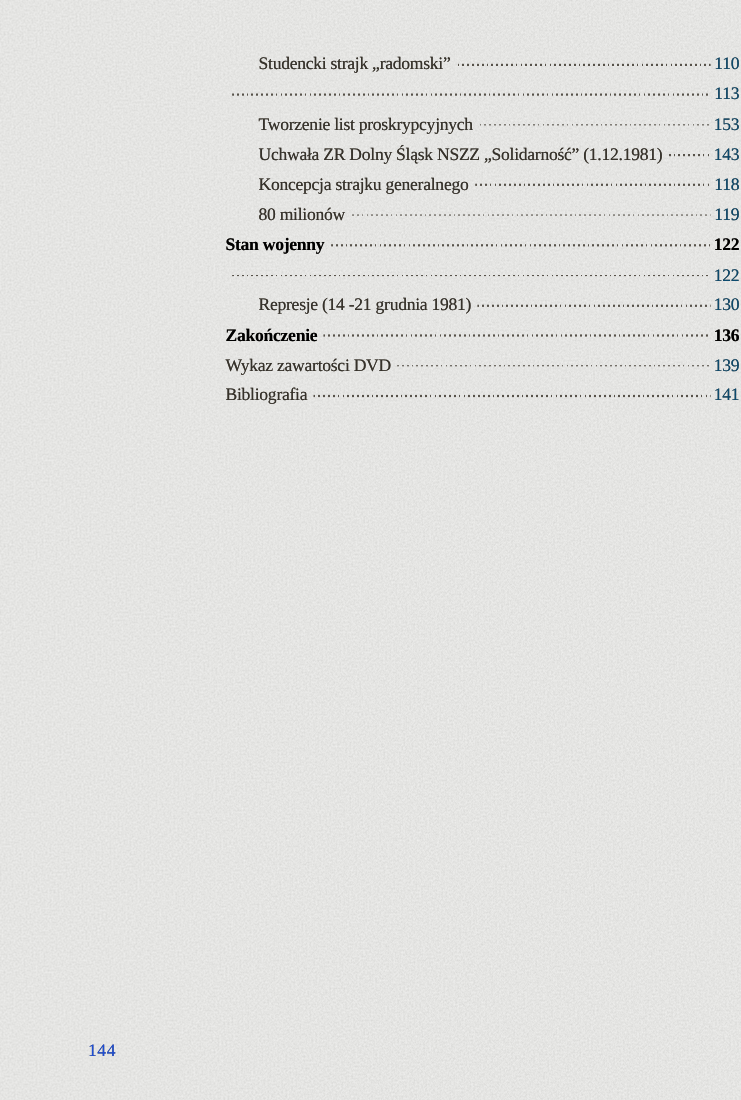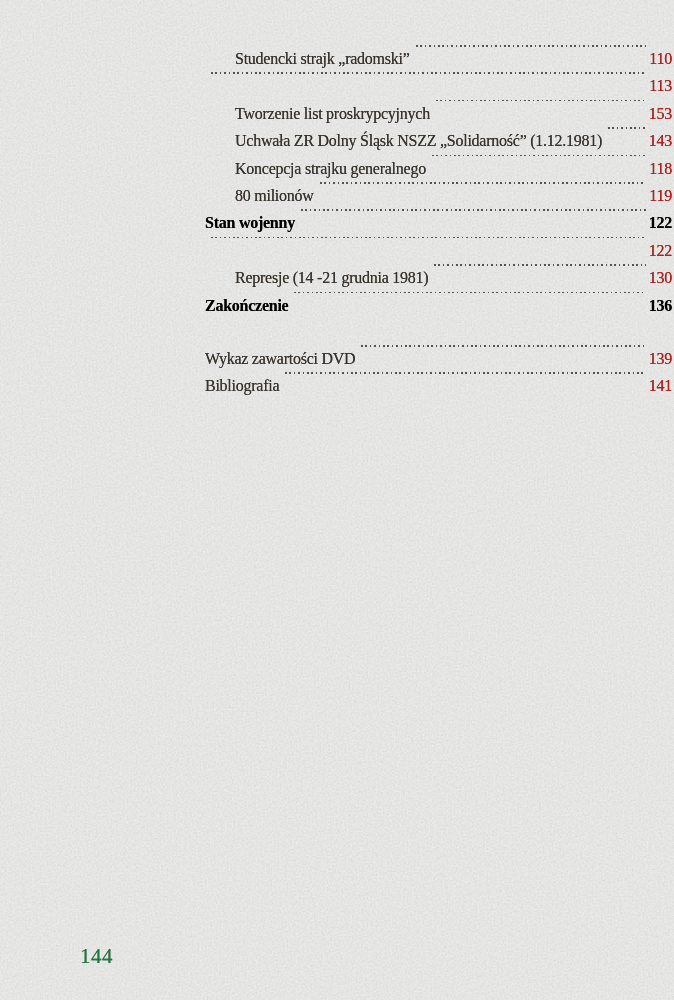--- a/index.html
+++ b/index.html
@@ -24,67 +24,66 @@
     pointer-events: none;
   }
   .toc {
     position: absolute;
     left: 205px;
     right: 2px;
     top: 45px;
   }
   .row {
     display: flex;
-    align-items: flex-start;
+    align-items: center;
     height: 27.4px;
     line-height: 27.4px;
     font-size: 16px;
     letter-spacing: -0.25px;
     text-shadow: 0 0 0.6px rgba(58, 52, 44, 0.85);
     white-space: nowrap;
   }
   .row.sub .label {
     padding-left: 30px;
   }
   .row.bold .label,
   .row.bold .pagenum {
     font-weight: 700;
     color: #000000;
   }
   .row.gap-before {
-    margin-top: 26px;
   }
   .label {
     flex: 0 0 auto;
   }
   .leader {
     flex: 1 1 auto;
     height: 1.7px;
     margin: 0 3px 0 6px;
     background-image: repeating-linear-gradient(
       to right,
       #57524a 0,
       #57524a 1.6px,
       transparent 1.6px,
       transparent 4.4px
     );
   }
   .pagenum {
     flex: 0 0 auto;
     text-align: right;
-    color: #b91c1c;
+    color: #0c4a6e;
   }
   .folio {
     position: absolute;
     left: 80px;
     top: 947px;
-    font-size: 21px;
+    font-size: 16px;
     line-height: 18px;
     letter-spacing: 0.5px;
-    color: #15803d;
+    color: #1d4ed8;
     text-shadow: 0 0 0.6px rgba(58, 52, 44, 0.85);
   }
 </style>
 </head>
 <body>
 
 <div class="page">
 
   <svg class="texture" viewBox="0 0 674 1000" xmlns="http://www.w3.org/2000/svg" aria-hidden="true">
     <filter id="paperGrain" x="0" y="0" width="100%" height="100%">

